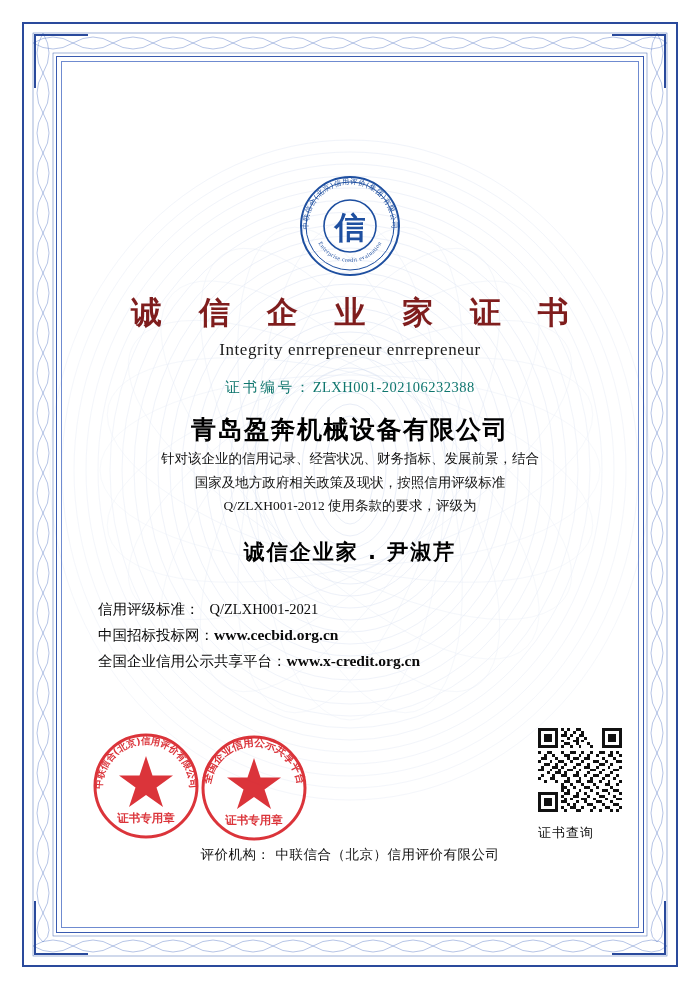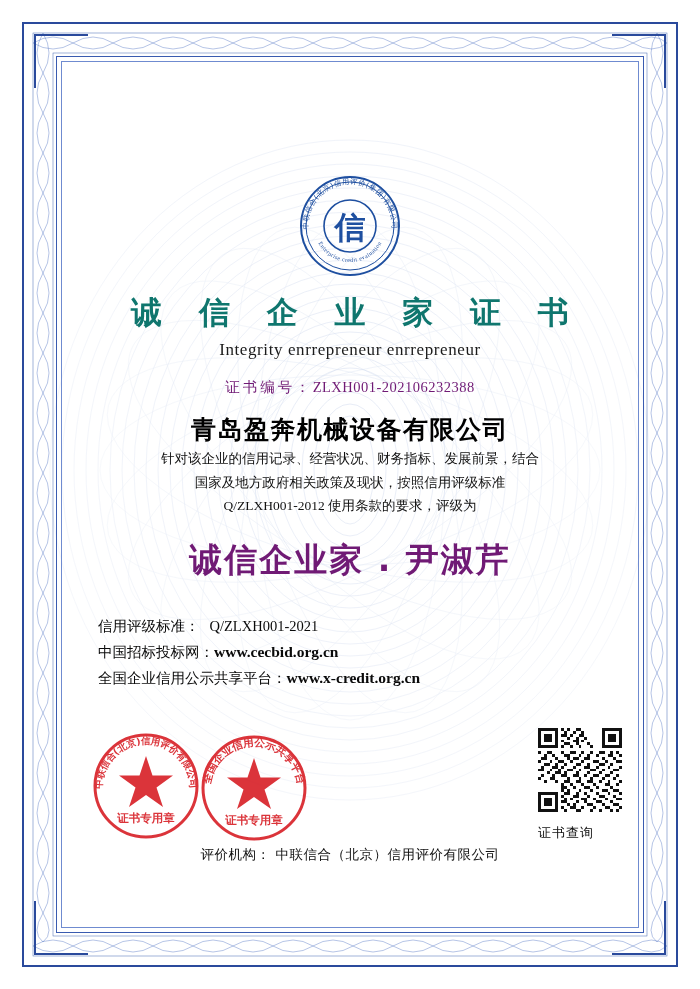--- a/index.html
+++ b/index.html
@@ -85,37 +85,37 @@
     position: relative;
     margin: 104px auto 0 auto;
     width: 104px; height: 104px;
   }
   .emblem svg { display: block; }
 
   .title-cn {
     margin-top: 14px;
     font-size: 31px;
     letter-spacing: 13px;
-    color: #0f766e;
+    color: #7f1d1d;
     font-weight: bold;
     font-family: "DejaVu Sans", sans-serif;
     text-indent: 13px;
   }
   .title-en {
     margin-top: 6px;
     font-size: 17px;
     letter-spacing: 0.6px;
     color: #1b1b1b;
     font-family: "Liberation Serif", serif;
   }
 
   .cert-no {
     margin-top: 18px;
     font-size: 14.5px;
-    color: #701a75;
+    color: #0f766e;
     font-family: "DejaVu Sans", sans-serif;
   }
   .cert-no .label { letter-spacing: 3px; }
   .cert-no .value { font-family: "Liberation Serif", serif; letter-spacing: 0.5px; }
 
   .company {
     margin-top: 16px;
     font-size: 25px;
     font-weight: bold;
     letter-spacing: 1.5px;
@@ -127,23 +127,23 @@
     font-size: 13.5px;
     line-height: 24px;
     color: #111;
     font-family: "DejaVu Sans", sans-serif;
   }
   .body-text .ln { display: block; }
   .body-text .serif { font-family: "Liberation Serif", serif; }
 
   .award {
     margin-top: 20px;
-    font-size: 33px;
+    font-size: 21px;
     font-weight: bold;
-    color: #701a75;
+    color: #000000;
     letter-spacing: 2px;
     font-family: "DejaVu Sans", sans-serif;
   }
 
   .details {
     margin-top: 30px;
     text-align: left;
     padding-left: 28px;
     font-size: 14.5px;
     line-height: 26px;

